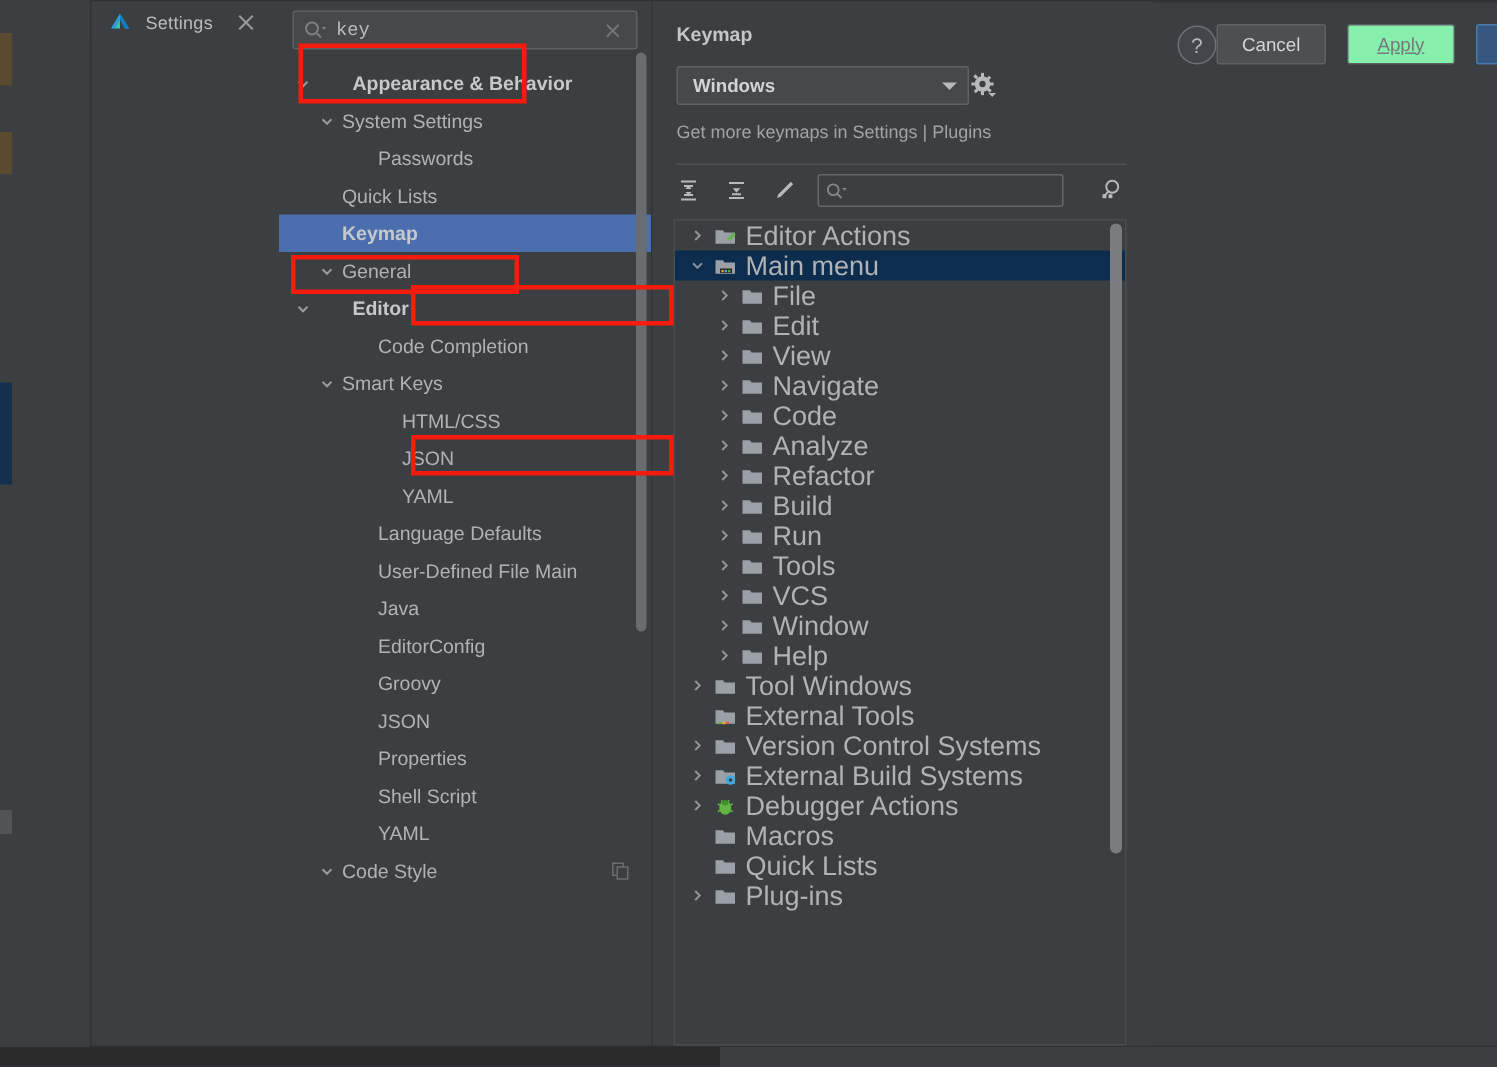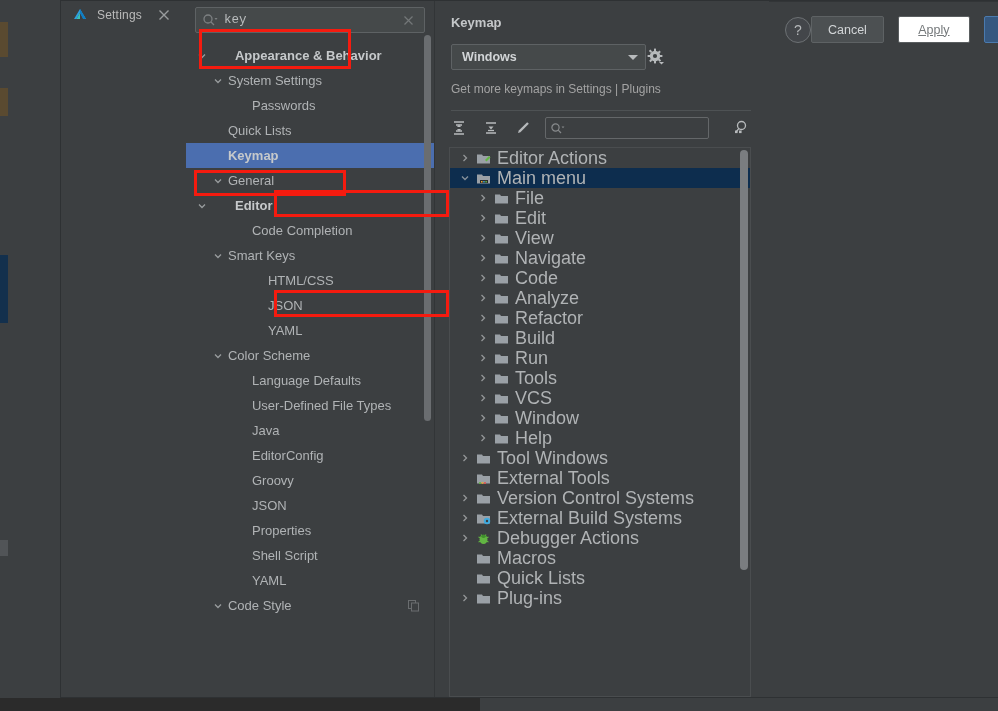--- a/index.html
+++ b/index.html
@@ -174,21 +174,21 @@
     color: #b4b7b9; font-size: 14px; display: flex; align-items: center;
     justify-content: center; cursor: pointer; background: #43464a;
   }
   #footer-actions { margin-left: auto; display: flex; gap: 14px; }
   .fbtn {
     min-width: 72px; height: 27px; padding: 0 16px; border-radius: 2px;
     font-size: 12.5px; display: flex; align-items: center; justify-content: center;
     cursor: pointer; font-family: "Liberation Sans", sans-serif;
   }
   #cancel-button { background: #4c5052; border: 1px solid #5e6264; color: #d2d5d7; }
-  #apply-button { background: #ffffff; border: 1px solid #5a5e60; color: #75797b; cursor: default; text-decoration: underline; }
+  #apply-button { background: #86efac; border: 1px solid #5a5e60; color: #75797b; cursor: default; text-decoration: underline; }
   #ok-button { background: #365880; border: 1px solid #4a7aae; color: #ffffff; font-weight: bold; }
 
   
   #anno-mainmenu-box { position: absolute; left: 274px; top: 190px; width: 175px; height: 27px;
     border: 3px solid #f51b0f; z-index: 50; pointer-events: none; }
   #anno-code-box { position: absolute; left: 274px; top: 290px; width: 175px; height: 27px;
     border: 3px solid #f51b0f; z-index: 50; pointer-events: none; }
 </style>
 </head>
 <body>
@@ -320,39 +320,31 @@
               <svg width="10" height="10"></svg>
             </span>
             <span class="st-label">JSON</span>
           </div>
           <div class="st-row d3">
             <span class="st-arrow">
               <svg width="10" height="10"></svg>
             </span>
             <span class="st-label">YAML</span>
           </div>
-          <div class="st-row d1">
-            <span class="st-arrow">
-              <svg width="10" height="10" viewBox="0 0 10 10">
-                <path d="M2 3.5 L5 6.5 L8 3.5" stroke="#b0b3b5" stroke-width="1.3" fill="none"></path>
-              </svg>
-            </span>
-            <span class="st-label">Color Scheme</span>
-          </div>
           <div class="st-row d2">
             <span class="st-arrow">
               <svg width="10" height="10"></svg>
             </span>
             <span class="st-label">Language Defaults</span>
           </div>
           <div class="st-row d2">
             <span class="st-arrow">
               <svg width="10" height="10"></svg>
             </span>
-            <span class="st-label">User-Defined File Types</span>
+            <span class="st-label">User-Defined File Main</span>
           </div>
           <div class="st-row d2">
             <span class="st-arrow">
               <svg width="10" height="10"></svg>
             </span>
             <span class="st-label">Java</span>
           </div>
           <div class="st-row d2">
             <span class="st-arrow">
               <svg width="10" height="10"></svg>

